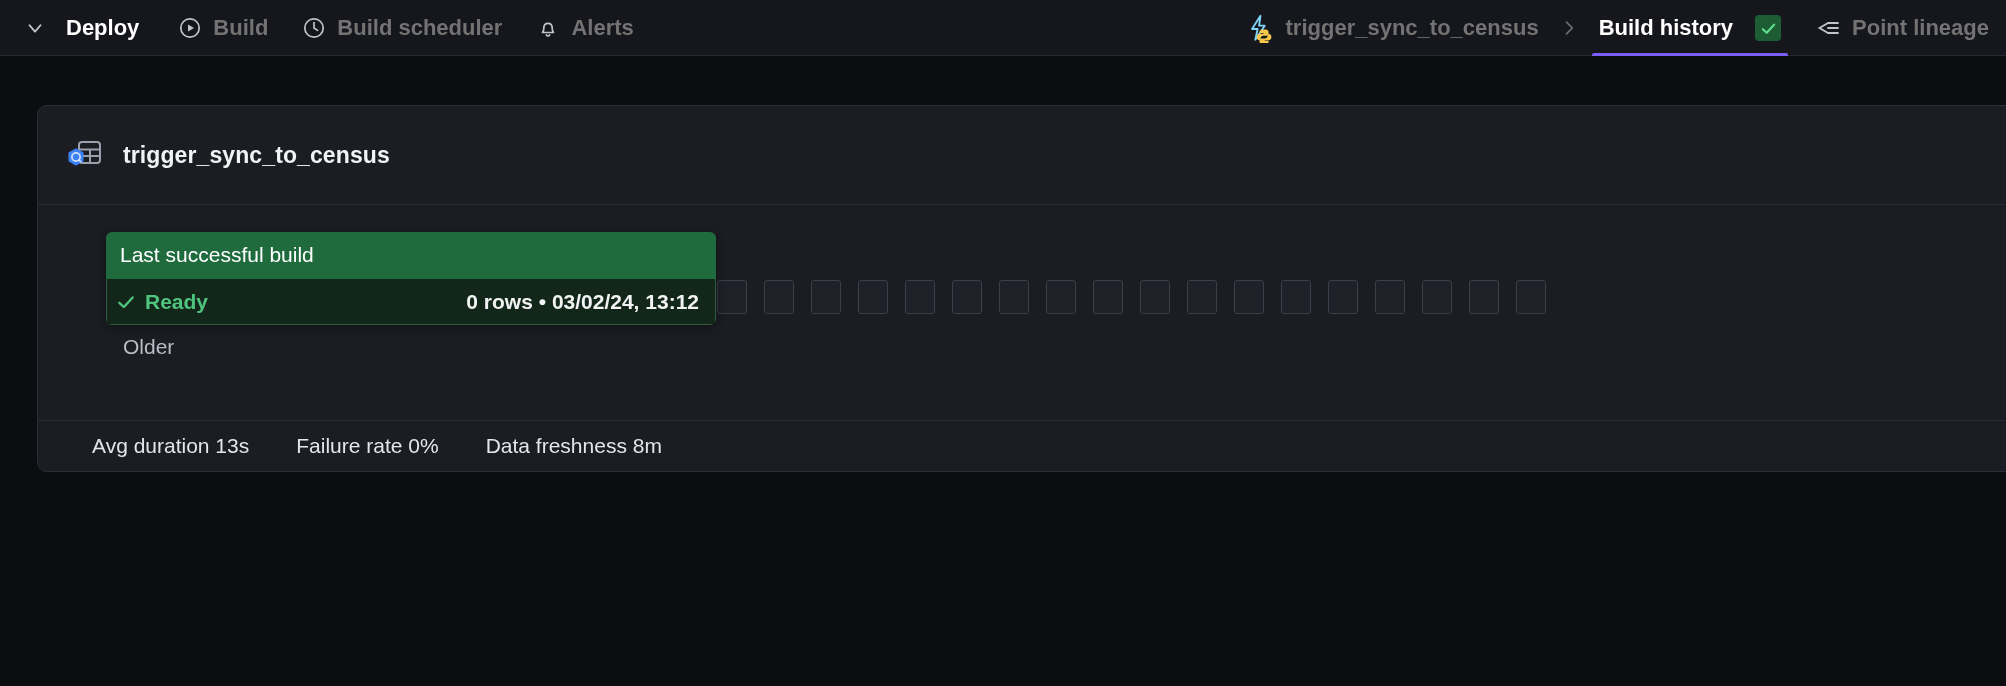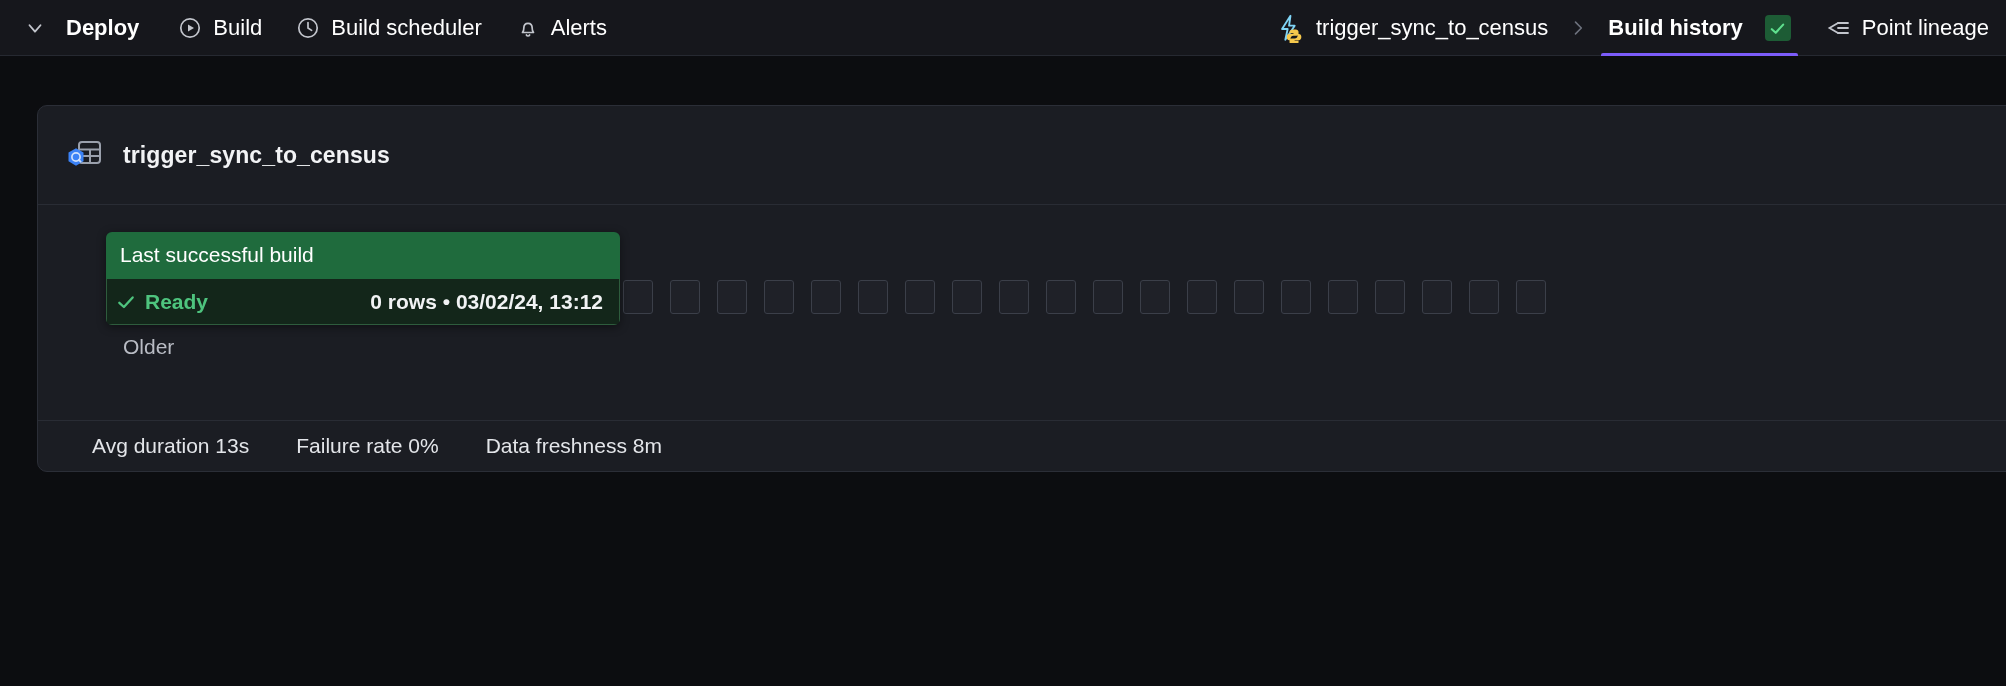--- a/index.html
+++ b/index.html
@@ -46,24 +46,25 @@
     gap: 0px;
   }
 
   .nav-item {
     display: flex;
     align-items: center;
     gap: 11px;
     height: 56px;
     padding: 0 17px;
     font-size: 22px;
-    color: #ffffff;
+    color: #737373;
     cursor: pointer;
     white-space: nowrap;
     position: relative;
+    font-weight: bold;
   }
 
   .nav-item.strong {
     color: #ffffff;
     font-weight: 700;
     padding-left: 12px;
     padding-right: 22px;
   }
 
   .nav-item.active {
@@ -182,21 +183,21 @@
     border-radius: 3px;
     background: #1f2128;
     cursor: pointer;
   }
 
   
   .popover {
     position: absolute;
     left: 68px;
     top: 27px;
-    width: 514px;
+    width: 610px;
     border-radius: 6px;
     overflow: hidden;
     box-shadow: 0 2px 10px rgba(0,0,0,0.45);
     z-index: 5;
   }
 
   .popover-head {
     background: #1f6b3d;
     color: #ffffff;
     font-size: 21px;

